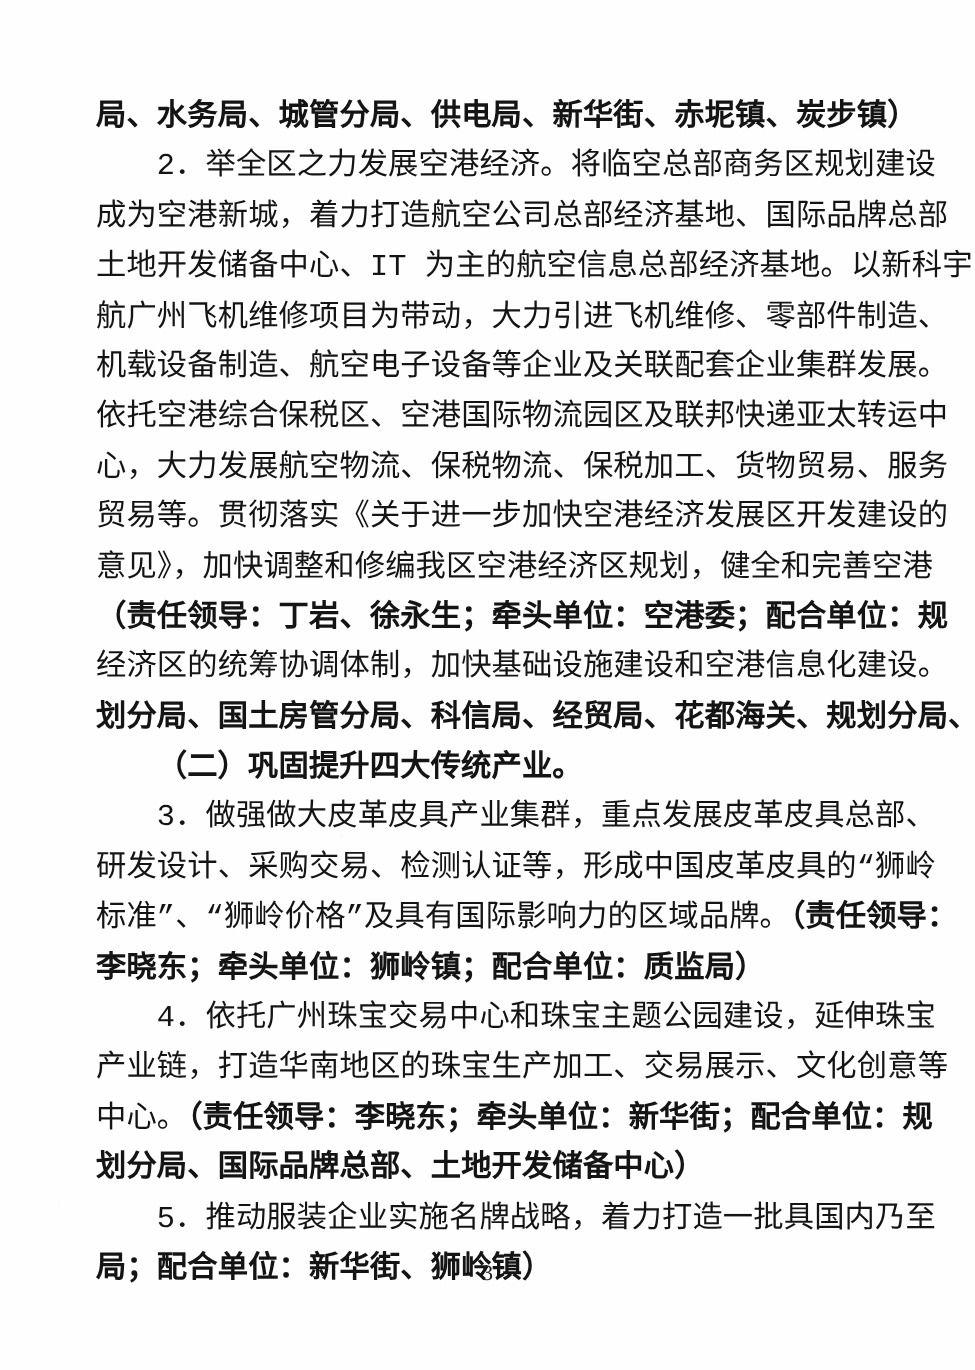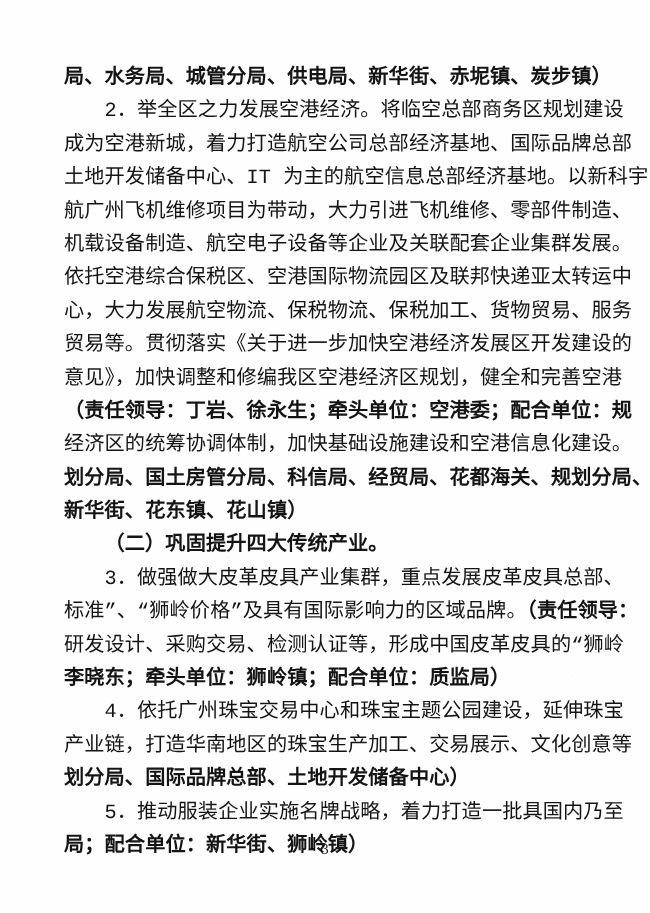--- a/index.html
+++ b/index.html
@@ -78,28 +78,28 @@
       <div class="line"><span class="seg-normal">土地开发储备中心、IT 为主的航空信息总部经济基地。以新科宇</span></div>
       <div class="line"><span class="seg-normal">航广州飞机维修项目为带动，大力引进飞机维修、零部件制造、</span></div>
       <div class="line"><span class="seg-normal">机载设备制造、航空电子设备等企业及关联配套企业集群发展。</span></div>
       <div class="line"><span class="seg-normal">依托空港综合保税区、空港国际物流园区及联邦快递亚太转运中</span></div>
       <div class="line"><span class="seg-normal">心，大力发展航空物流、保税物流、保税加工、货物贸易、服务</span></div>
       <div class="line"><span class="seg-normal">贸易等。贯彻落实《关于进一步加快空港经济发展区开发建设的</span></div>
       <div class="line"><span class="seg-normal">意见》，加快调整和修编我区空港经济区规划，健全和完善空港</span></div>
       <div class="line"><span class="seg-bold">（责任领导：丁岩、徐永生；牵头单位：空港委；配合单位：规</span></div>
       <div class="line"><span class="seg-normal">经济区的统筹协调体制，加快基础设施建设和空港信息化建设。</span></div>
       <div class="line"><span class="seg-bold">划分局、国土房管分局、科信局、经贸局、花都海关、规划分局、</span></div>
-      <div class="line"><span class="seg-bold">新华街、花东镇、花山镇）</span></div>
       <div class="line indent-2"><span class="seg-bold">（二）巩固提升四大传统产业。</span></div>
       <div class="line indent-2"><span class="seg-normal">3．做强做大皮革皮具产业集群，重点发展皮革皮具总部、</span></div>
+      <div class="line"><span class="seg-normal">研发设计、采购交易、检测认证等，形成中国皮革皮具的“狮岭</span></div>
       <div class="line"><span class="seg-normal">标准”、“狮岭价格”及具有国际影响力的区域品牌。</span><span class="seg-bold">（责任领导：</span></div>
-      <div class="line"><span class="seg-normal">研发设计、采购交易、检测认证等，形成中国皮革皮具的“狮岭</span></div>
       <div class="line"><span class="seg-bold">李晓东；牵头单位：狮岭镇；配合单位：质监局）</span></div>
       <div class="line indent-2"><span class="seg-normal">4．依托广州珠宝交易中心和珠宝主题公园建设，延伸珠宝</span></div>
       <div class="line"><span class="seg-normal">产业链，打造华南地区的珠宝生产加工、交易展示、文化创意等</span></div>
+      <div class="line"><span class="seg-normal">中心。</span><span class="seg-bold">（责任领导：李晓东；牵头单位：新华街；配合单位：规</span></div>
       <div class="line"><span class="seg-bold">划分局、国际品牌总部、土地开发储备中心）</span></div>
       <div class="line indent-2"><span class="seg-normal">5．推动服装企业实施名牌战略，着力打造一批具国内乃至</span></div>
       <div class="line"><span class="seg-bold">局；配合单位：新华街、狮岭镇）</span></div>
     </div>
 
   <div class="page-number">3</div>
 
 </div>
 
 </body></html>

